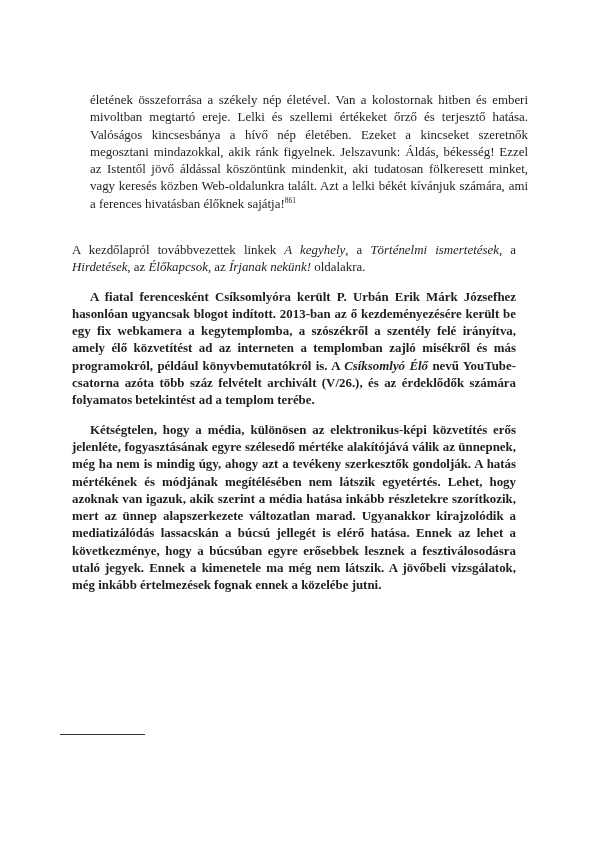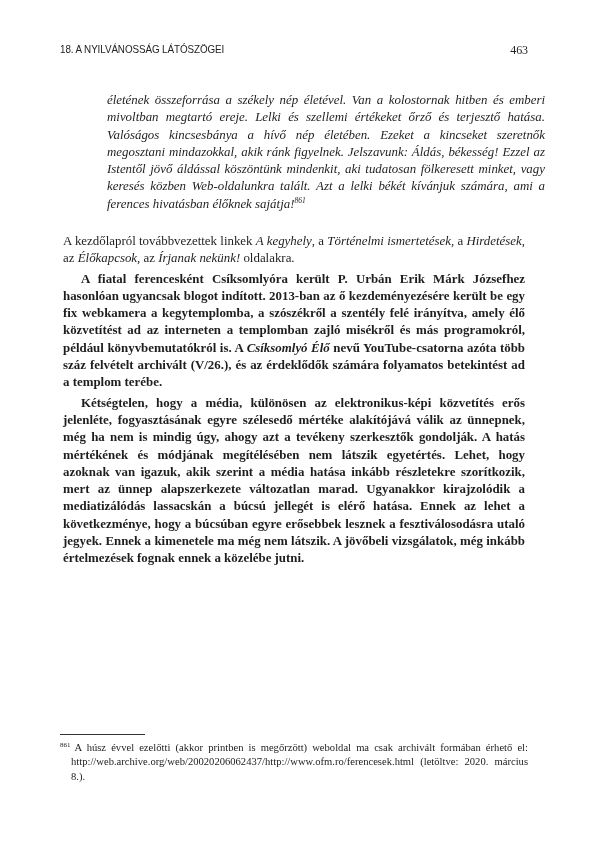--- a/index.html
+++ b/index.html
@@ -9,55 +9,48 @@
       position: absolute; left: 60px; top: 43px; width: 468px; height: 18px;
       font-family: "Liberation Sans", sans-serif; font-size: 11.2px; letter-spacing: -0.1px;
       color: #222;
     }
     .running-head .title { position: absolute; left: 0; top: 0; text-transform: uppercase; transform: scaleX(0.88); transform-origin: left center; }
     .running-head .pnum { position: absolute; right: 0; top: 0; font-family: "Liberation Serif", serif; font-size: 12px; }
     .body-text {
       font-family: "Liberation Serif", serif; font-size: 12.9px; line-height: 17.3px;
       text-align: justify; color: #1e1e1e;
     }
-    .blockquote { position: absolute; left: 107px; top: 92px; width: 438px; font-style: italic; }
+    .blockquote { position: absolute; left: 90px; top: 92px; width: 438px; }
     .blockquote p { margin: 0; }
     .main { position: absolute; left: 60px; top: 230px; width: 468px; }
-    .main p { margin: 3px; }
+    .main p { margin: 12px; }
     .main p.indent { text-indent: 18px; font-weight: bold; }
     sup.fnref { font-size: 7.5px; vertical-align: 5px; line-height: 0; }
     em { font-style: italic; }
     .fn-rule { position: absolute; left: 60px; top: 734px; width: 85px; border-top: 1px solid #333; }
     .footnote {
       position: absolute; left: 60px; top: 741px; width: 468px;
       font-family: "Liberation Serif", serif; font-size: 10.6px; line-height: 14.4px;
       text-align: justify; color: #222;
     }
     .footnote p { margin: 0; padding-left: 11px; text-indent: -11px; }
     .footnote .fnnum { font-size: 7px; vertical-align: 4px; line-height: 0; margin-right: 4px; }
   </style>
 </head>
 <body>
 
 <div class="page">
 
-  <div class="running-head">
-    <span class="title">18. A nyilvánosság látószögei</span>
-    <span class="pnum">463</span>
-  </div>
 
   <div class="blockquote body-text">
     <p><span>életének összeforrása a székely nép életével. Van a kolostornak hitben és emberi mivoltban megtartó ereje. Lelki és szellemi értékeket őrző és terjesztő hatása. Valóságos kincsesbánya a hívő nép életében. Ezeket a kincseket szeretnők megosztani mindazokkal, akik ránk figyelnek. Jelszavunk: Áldás, békesség! Ezzel az Istentől jövő áldással köszöntünk mindenkit, aki tudatosan fölkeresett minket, vagy keresés közben Web-oldalunkra talált. Azt a lelki békét kívánjuk számára, ami a ferences hivatásban élőknek sajátja!</span><sup class="fnref">861</sup></p>
   </div>
 
   <div class="main body-text">
     <p><span>A kezdőlapról továbbvezettek linkek </span><em>A kegyhely</em><span>, a </span><em>Történelmi ismertetések</em><span>, a </span><em>Hirdetések</em><span>, az </span><em>Élőkapcsok</em><span>, az </span><em>Írjanak nekünk!</em><span> oldalakra.</span></p>
     <p class="indent"><span>A fiatal ferencesként Csíksomlyóra került P. Urbán Erik Márk Józsefhez hasonlóan ugyancsak blogot indított. 2013-ban az ő kezdeményezésére került be egy fix webkamera a kegytemplomba, a szószékről a szentély felé irányítva, amely élő közvetítést ad az interneten a templomban zajló misékről és más programokról, például könyvbemutatókról is. A </span><em>Csíksomlyó Élő</em><span> nevű YouTube-csatorna azóta több száz felvételt archivált (V/26.), és az érdeklődők számára folyamatos betekintést ad a templom terébe.</span></p>
     <p class="indent">Kétségtelen, hogy a média, különösen az elektronikus-képi közvetítés erős jelenléte, fogyasztásának egyre szélesedő mértéke alakítójává válik az ünnepnek, még ha nem is mindig úgy, ahogy azt a tevékeny szerkesztők gondolják. A hatás mértékének és módjának megítélésében nem látszik egyetértés. Lehet, hogy azoknak van igazuk, akik szerint a média hatása inkább részletekre szorítkozik, mert az ünnep alapszerkezete változatlan marad. Ugyanakkor kirajzolódik a mediatizálódás lassacskán a búcsú jellegét is elérő hatása. Ennek az lehet a következménye, hogy a búcsúban egyre erősebbek lesznek a fesztiválosodásra utaló jegyek. Ennek a kimenetele ma még nem látszik. A jövőbeli vizsgálatok, még inkább értelmezések fognak ennek a közelébe jutni.</p>
   </div>
 
   <div class="fn-rule"></div>
 
-  <div class="footnote">
-    <p><span class="fnnum">861</span><span>A húsz évvel ezelőtti (akkor printben is megőrzött) weboldal ma csak archivált formában érhető el: http://web.archive.org/web/20020206062437/http://www.ofm.ro/ferencesek.html (letöltve: 2020. március 8.).</span></p>
-  </div>
 
 </div>
 
 </body></html>

